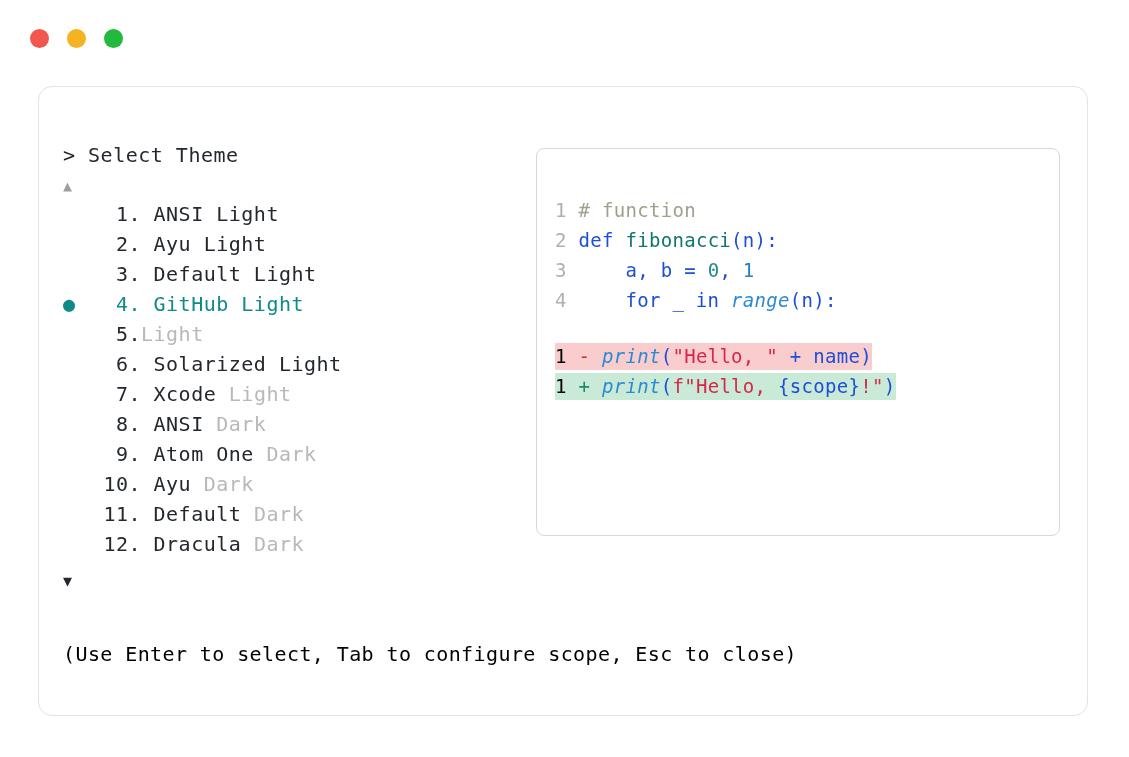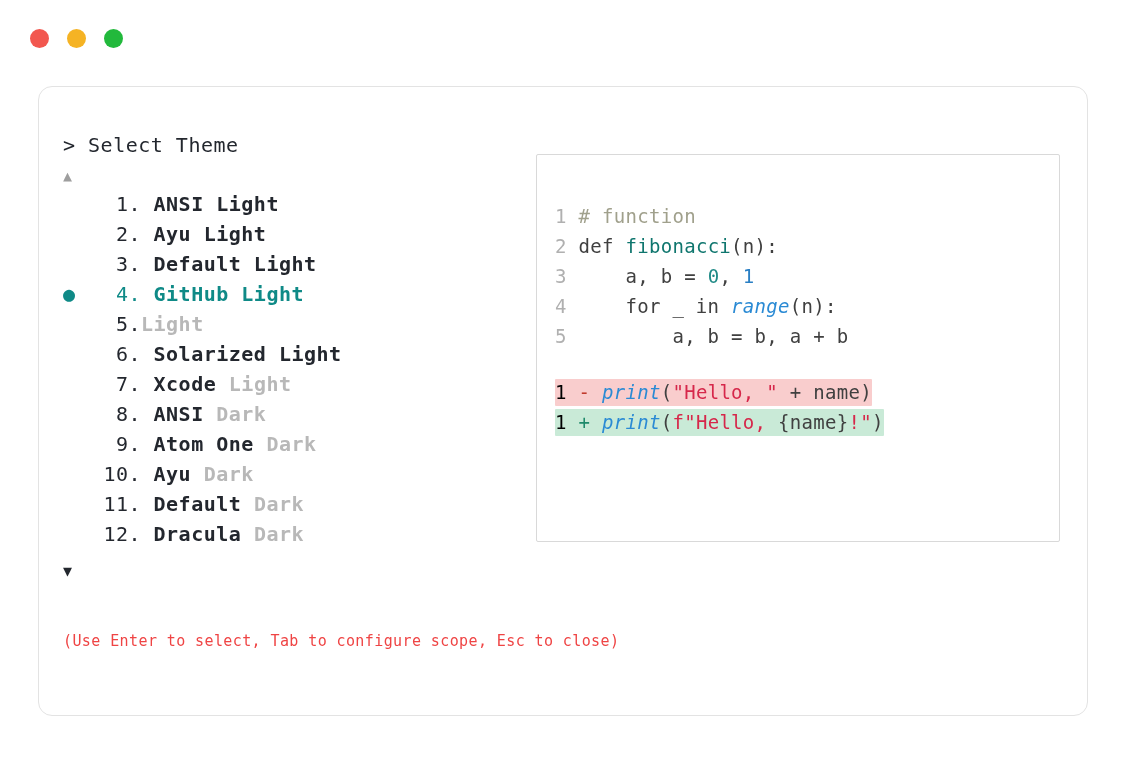--- a/index.html
+++ b/index.html
@@ -41,21 +41,21 @@
     height: 630px;
     box-sizing: border-box;
     border: 1.5px solid #e3e3e3;
     border-radius: 14px;
     background: #ffffff;
   }
 
   .body-grid {
     position: absolute;
     left: 0;
-    top: 0;
+    top: 10px;
     width: 100%;
     height: 100%;
   }
 
   
   .left-col {
     position: absolute;
     left: 24px;
     top: 46px;
     width: 480px;
@@ -94,56 +94,56 @@
     text-align: left;
     font-size: 20px;
     color: #0f8a87;
   }
   .num-cell {
     width: 48px;
     flex: 0 0 48px;
     text-align: right;
     white-space: pre;
   }
-  .name-cell { white-space: pre; font-weight: bold; }
+  .name-cell { white-space: pre; }
   .variant-dim { color: #b8b8b8; }
   .theme-row.selected,
   .theme-row.selected .num-cell,
   .theme-row.selected .name-cell { color: #0f8a87; }
 
   .footer-hint {
     position: absolute;
     left: 24px;
     top: 545px;
-    font-size: 15px;
-    color: #ef4444;
+    font-size: 20px;
+    color: #000000;
     letter-spacing: 0.4px;
     white-space: pre;
   }
 
   
   .right-col {
     position: absolute;
     left: 497px;
     top: 46px;
     width: 530px;
   }
   .preview-label {
     font-size: 20px;
     color: #23272e;
     letter-spacing: 0.5px;
     white-space: pre;
   }
   .preview-box {
-    margin-top: 21px;
+    margin-top: 5px;
     width: 524px;
     height: 388px;
     box-sizing: border-box;
     border: 1.5px solid #d9d9d9;
-    border-radius: 2px;
+    border-radius: 8px;
     background: #ffffff;
     overflow: hidden;
   }
   .code-area {
     padding: 46px 0 0 18px;
   }
   .code-line {
     height: 30px;
     font-size: 19px;
     line-height: 30px;
@@ -153,21 +153,21 @@
   }
   .code-line .ln {
     color: #b0b0b0;
   }
   .tok-comment { color: #a0a08c; }
   .tok-func    { color: #0f766e; }
   .tok-num-a   { color: #1f8a86; }
   .tok-num-b   { color: #2a7fc4; }
   .tok-builtin { color: #2a8ad4; font-style: italic; }
   .tok-string  { color: #d6274a; }
-  .tok-plain   { color: #404040; }
+  .tok-plain   { color: #1d4ed8; }
 
   .diff-gap { height: 26px; }
   .diff-line {
     height: 30px;
     font-size: 19px;
     line-height: 30px;
     white-space: pre;
     letter-spacing: 0.3px;
   }
   .diff-line .hl {
@@ -216,22 +216,21 @@
 
     <div class="footer-hint">(Use Enter to select, Tab to configure scope, Esc to close)</div>
 
     <div class="right-col">
       <div class="preview-box">
         <div class="code-area" id="code-area">
             <div class="code-line"><span class="ln">1 </span><span class="tok-comment"># function</span></div>
             <div class="code-line"><span class="ln">2 </span><span class="tok-plain">def </span><span class="tok-func">fibonacci</span><span class="tok-plain">(n):</span></div>
             <div class="code-line"><span class="ln">3 </span><span class="tok-plain">    a, b = </span><span class="tok-num-a">0</span><span class="tok-plain">, </span><span class="tok-num-b">1</span></div>
             <div class="code-line"><span class="ln">4 </span><span class="tok-plain">    for _ in </span><span class="tok-builtin">range</span><span class="tok-plain">(n):</span></div>
-            <div class="code-line"><span class="ln">5 </span><span class="tok-plain">        a, b = b, a + b</span></div>
             <div class="diff-gap"></div>
             <div class="diff-line minus"><span class="hl"><span class="ln">1 </span><span class="diff-sign-minus">- </span><span class="tok-builtin">print</span><span class="tok-plain">(</span><span class="tok-string">"Hello, "</span><span class="tok-plain"> + name)</span></span></div>
-            <div class="diff-line plus"><span class="hl"><span class="ln">1 </span><span class="diff-sign-plus">+ </span><span class="tok-builtin">print</span><span class="tok-plain">(</span><span class="tok-string">f"Hello, </span><span class="tok-plain">{name}</span><span class="tok-string">!"</span><span class="tok-plain">)</span></span></div>
+            <div class="diff-line plus"><span class="hl"><span class="ln">1 </span><span class="diff-sign-plus">+ </span><span class="tok-builtin">print</span><span class="tok-plain">(</span><span class="tok-string">f"Hello, </span><span class="tok-plain">{scope}</span><span class="tok-string">!"</span><span class="tok-plain">)</span></span></div>
           </div>
       </div>
     </div>
 
   </div>
 </div>
 
 </body></html>

